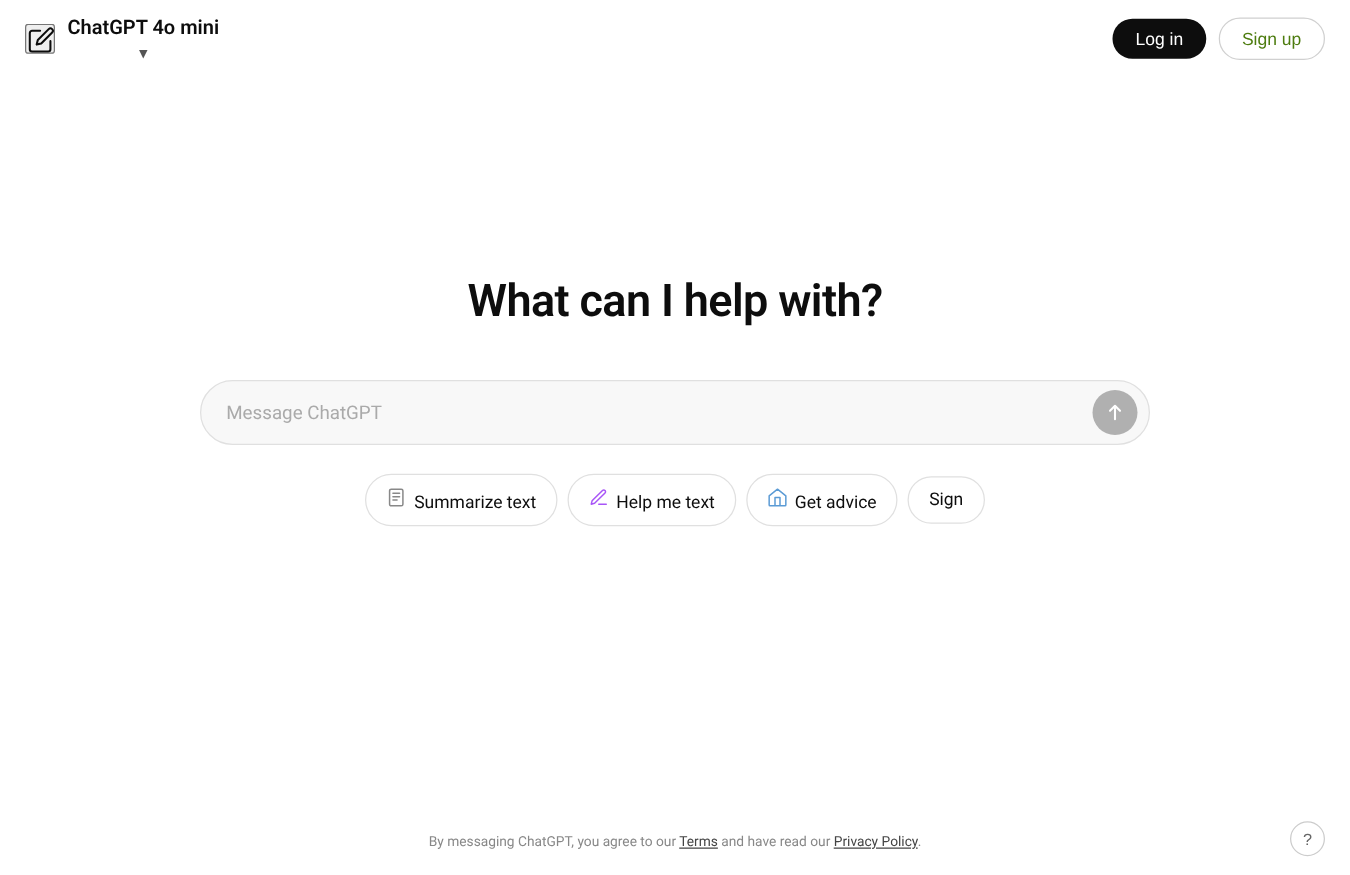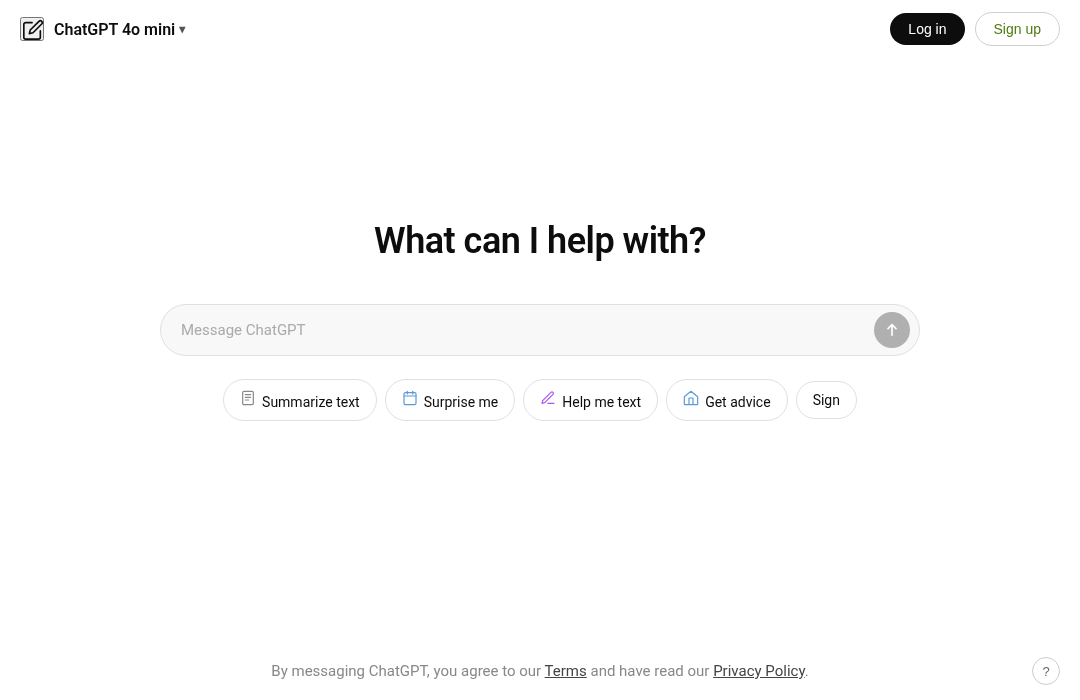--- a/index.html
+++ b/index.html
@@ -43,20 +43,21 @@
     }
 
     .model-selector {
       display: flex;
       align-items: center;
       gap: 4px;
       cursor: pointer;
       font-size: 16px;
       font-weight: 600;
       color: #0d0d0d;
+      flex-direction: column;
     }
 
     .chevron-icon {
       font-size: 12px;
       color: #555;
     }
 
     .header-right {
       display: flex;
       align-items: center;
@@ -195,21 +196,21 @@
       color: #5b9bd5;
     }
 
     
     .footer {
       position: absolute;
       bottom: 20px;
       left: 0;
       right: 0;
       text-align: center;
-      font-size: 15px;
+      font-size: 11px;
       color: #888;
     }
 
     .footer a {
       color: #444;
       text-decoration: underline;
     }
 
     
     .help-btn {
@@ -270,31 +271,20 @@
         <svg width="16" height="16" viewBox="0 0 24 24" fill="none" stroke="#888" stroke-width="1.8" stroke-linecap="round" stroke-linejoin="round">
           <rect x="4" y="2" width="16" height="20" rx="2"></rect>
           <line x1="8" y1="7" x2="16" y2="7"></line>
           <line x1="8" y1="11" x2="16" y2="11"></line>
           <line x1="8" y1="15" x2="13" y2="15"></line>
         </svg>
       </span>
       <span>Summarize text</span>
     </button>
 
-    <button class="action-btn">
-      <span class="btn-icon icon-surprise">
-        <svg width="16" height="16" viewBox="0 0 24 24" fill="none" stroke="#5b9bd5" stroke-width="1.8" stroke-linecap="round" stroke-linejoin="round">
-          <rect x="3" y="4" width="18" height="18" rx="2"></rect>
-          <line x1="3" y1="9" x2="21" y2="9"></line>
-          <line x1="8" y1="2" x2="8" y2="6"></line>
-          <line x1="16" y1="2" x2="16" y2="6"></line>
-        </svg>
-      </span>
-      <span>Surprise me</span>
-    </button>
 
 
     <button class="action-btn">
       <span class="btn-icon icon-write">
         <svg width="16" height="16" viewBox="0 0 24 24" fill="none" stroke="#a855f7" stroke-width="1.8" stroke-linecap="round" stroke-linejoin="round">
           <path d="M12 20h9"></path>
           <path d="M16.5 3.5a2.121 2.121 0 0 1 3 3L7 19l-4 1 1-4 12.5-12.5z"></path>
         </svg>
       </span>
       <span>Help me text</span>

